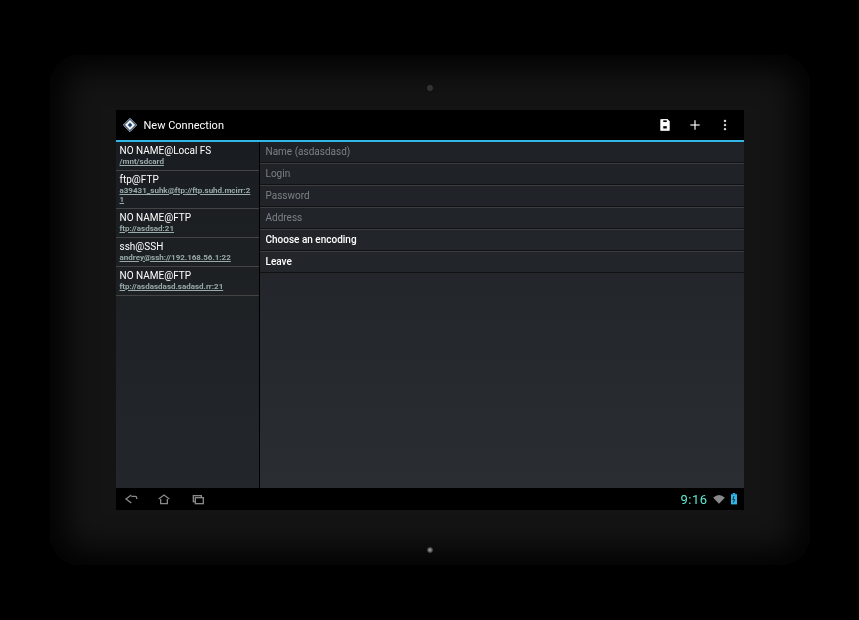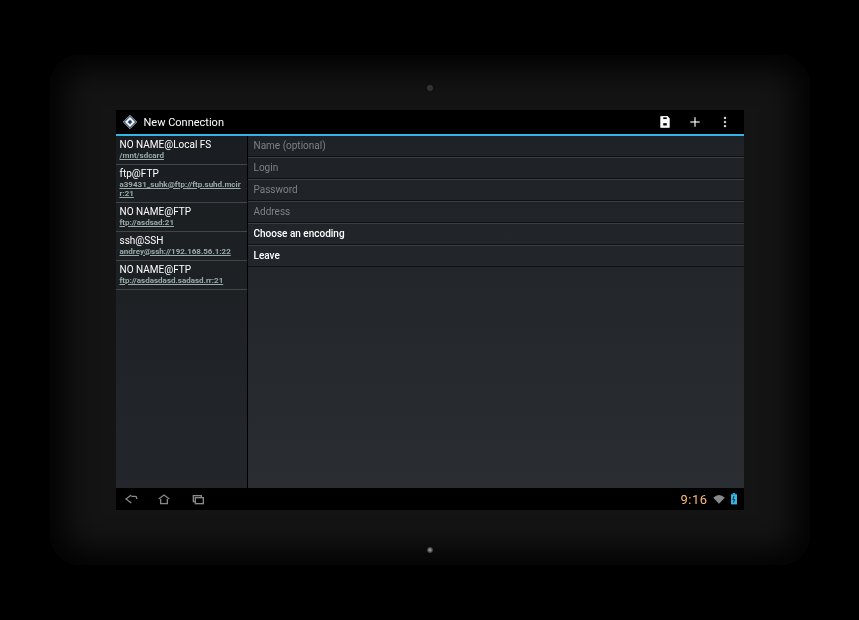--- a/index.html
+++ b/index.html
@@ -36,41 +36,41 @@
   .screen {
     width: 628px;
     height: 400px;
     background: #000;
     position: relative;
     display: flex;
     flex-direction: column;
   }
   
   .action-bar {
-    height: 26px;
+    height: 32px;
     background: #000;
     border-bottom: 2px solid #33b5e5;
     display: flex;
     align-items: center;
     color: #fff;
     font-size: 11px;
     padding: 0 4px;
   }
   .logo {
     width: 16px; height: 16px;
     margin: 0 6px 0 2px;
     display: flex; align-items:center; justify-content:center;
   }
   .action-bar .title { flex:1; }
   .action-bar .act { width:30px; display:flex; align-items:center; justify-content:center; height:100%; cursor:pointer; }
   .action-bar svg { stroke:#fff; fill:none; }
   
   .body { flex:1; display:flex; background:linear-gradient(#1e2226,#2a2e33); }
   .sidebar {
-    width: 132px;
+    width: 144px;
     background: rgba(0,0,0,0.15);
     border-right: 1px solid #000;
     overflow:hidden;
   }
   .conn {
     padding: 3px 4px 4px 4px;
     border-bottom: 1px solid #444;
     cursor:pointer;
   }
   .conn:first-child { border-top:none; }
@@ -95,21 +95,21 @@
     background:#000;
     display:flex;
     align-items:center;
     padding: 0 6px;
     color:#999;
     font-size:10px;
   }
   .nav-left { display:flex; gap:18px; }
   .nav-left .nb { cursor:pointer; display:flex; align-items:center; }
   .nav-right { margin-left:auto; display:flex; align-items:center; gap:4px; }
-  .clock { color:#fdba74; font-size:13px; letter-spacing:0.5px; }
+  .clock { color:#5eead4; font-size:13px; letter-spacing:0.5px; }
   .wifi, .batt { display:flex; align-items:center; }
 </style>
 </head>
 <body>
 
 <div class="tablet">
   <div class="screen">
 
     <div class="action-bar">
       <span class="logo">
@@ -160,21 +160,21 @@
           <div class="t">ssh@SSH</div>
           <div class="s">andrey@ssh://192.168.56.1:22</div>
         </div>
         <div class="conn">
           <div class="t">NO NAME@FTP</div>
           <div class="s">ftp://asdasdasd.sadasd.rr:21</div>
         </div>
       </div>
 
       <div class="form">
-        <div class="row hint">Name (optional)</div>
+        <div class="row hint">Name (asdasdasd)</div>
         <div class="row hint">Login</div>
         <div class="row hint">Password</div>
         <div class="row hint">Address</div>
         <div class="row bold">Choose an encoding</div>
         <div class="row bold">Leave</div>
       </div>
     </div>
 
     <div class="navbar">
       <div class="nav-left">

